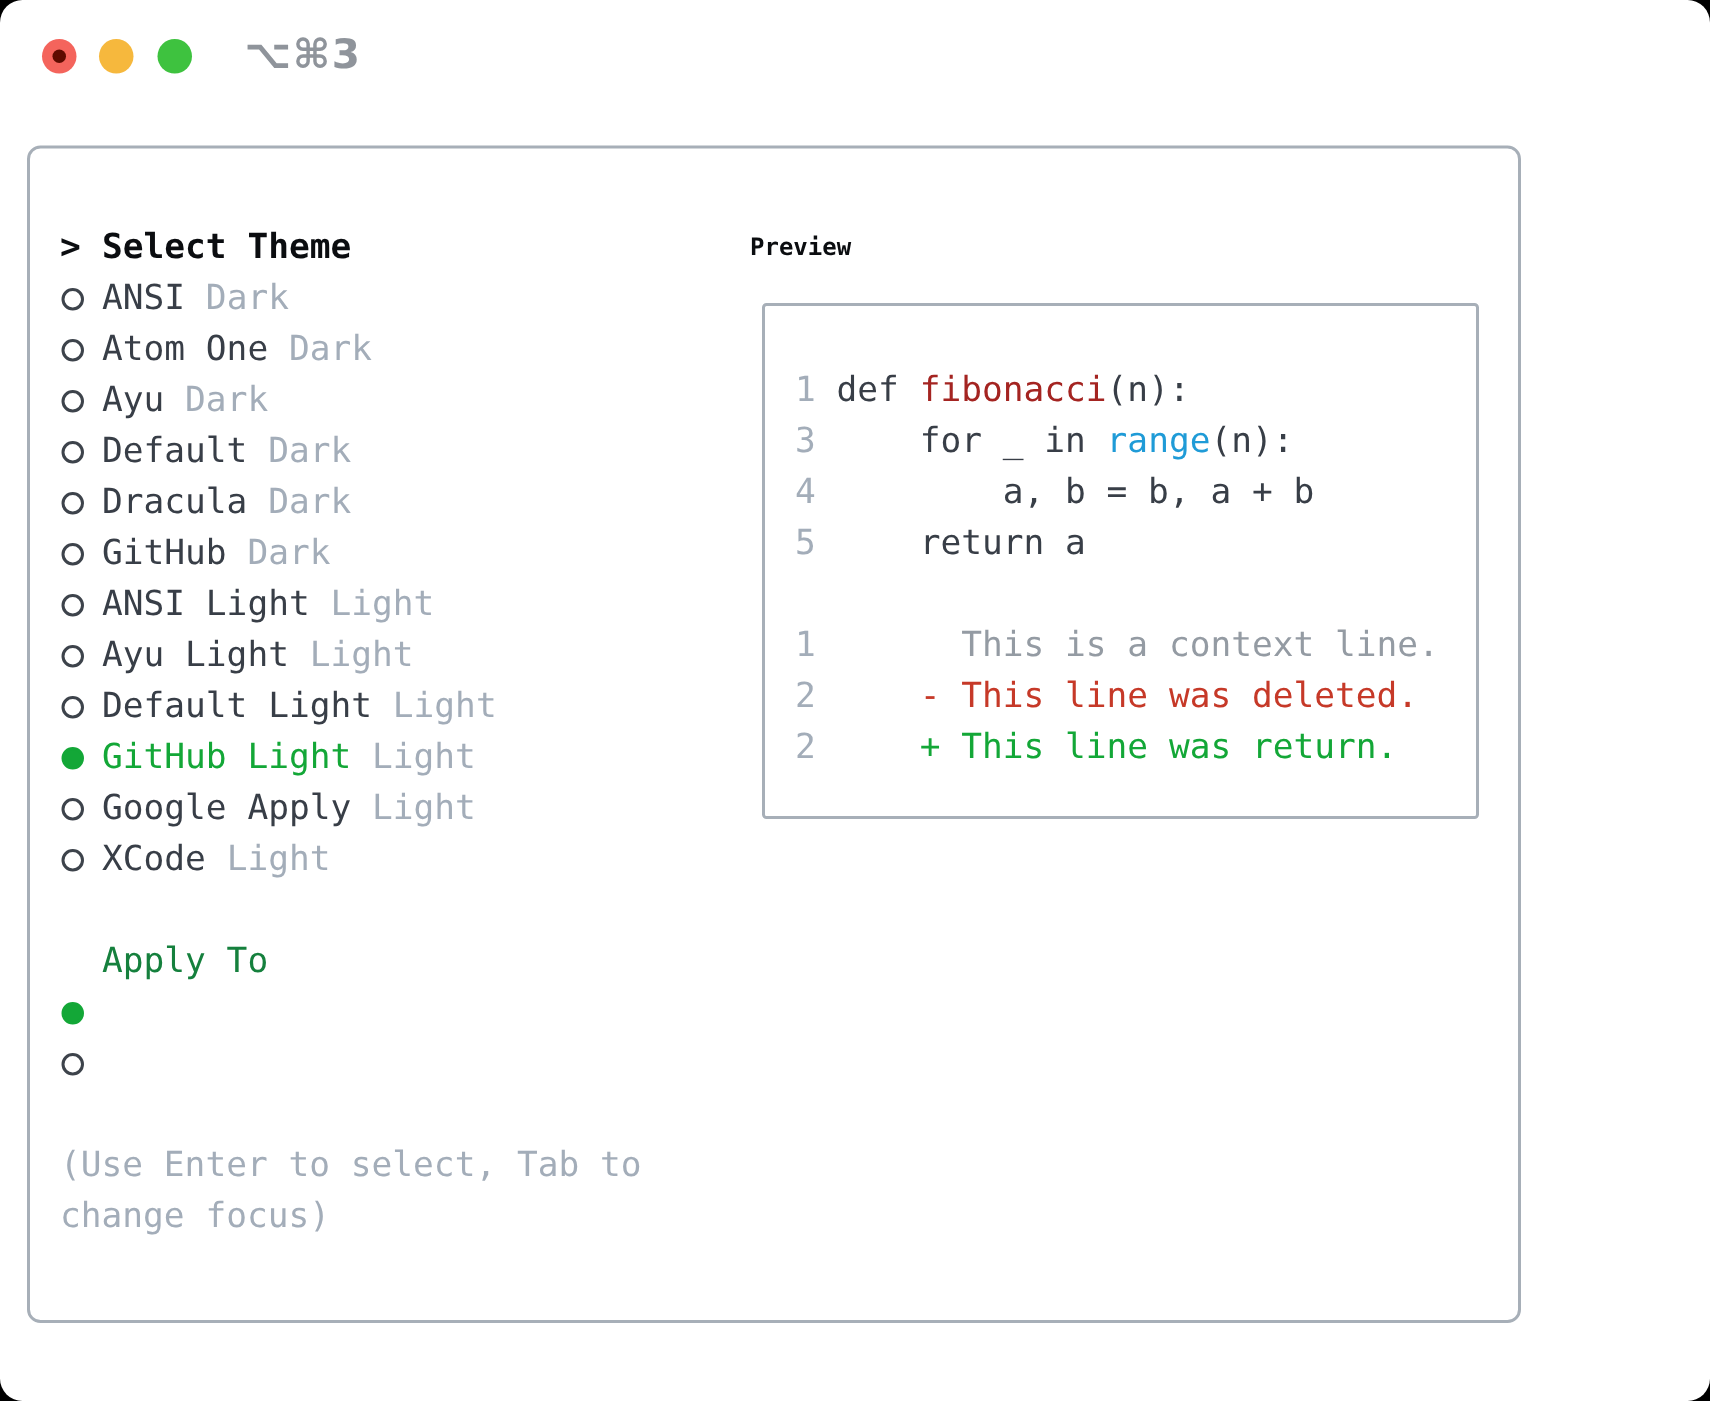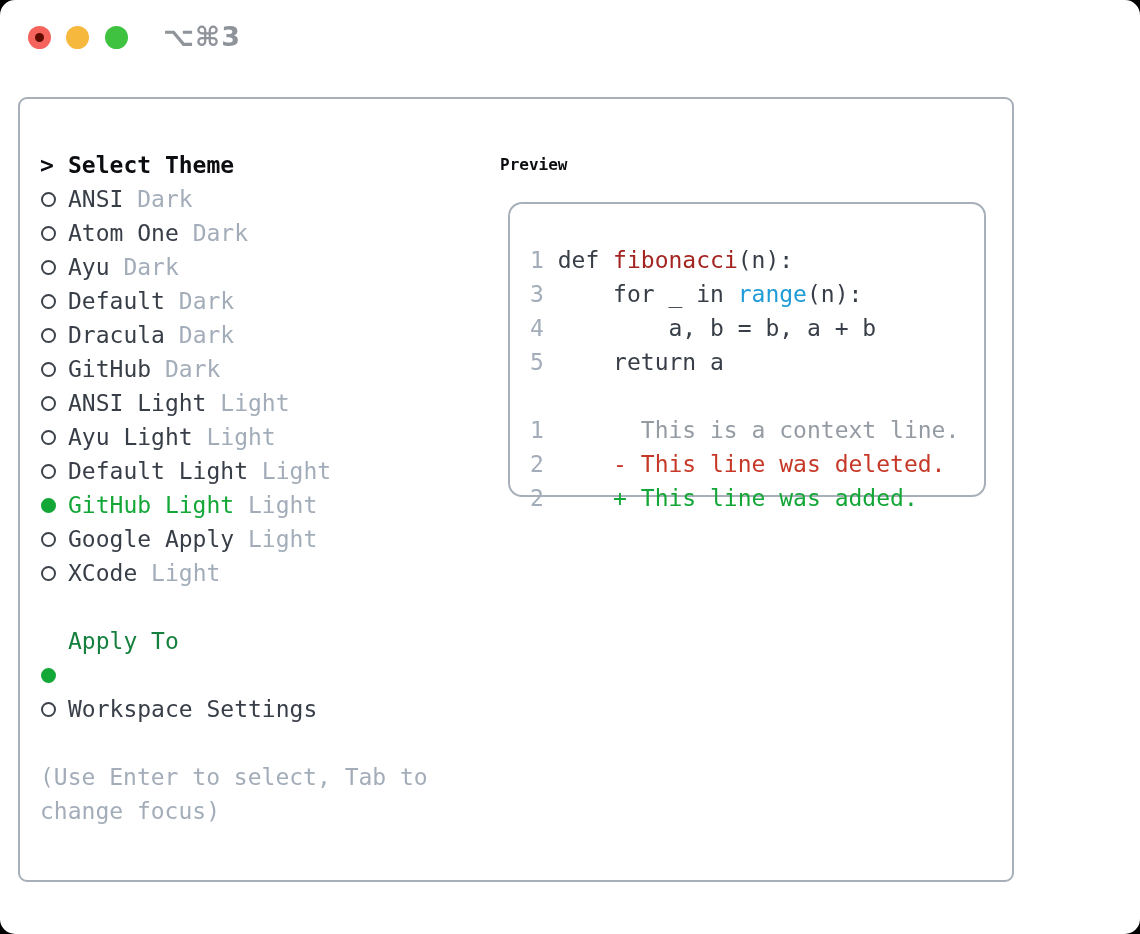--- a/index.html
+++ b/index.html
@@ -48,22 +48,22 @@
   .name.selected { color:#13a737; }
   .tag { color:#a3adb9; }
   .help { color:#a3adb9; height:34px; line-height:34px; white-space:pre; }
   .spacer { height:34px; }
   
   .preview-label {
     position:absolute; left:500px; top:148px; height:34px; line-height:34px;
     font-size:16px; font-weight:700; color:#0b0d10;
   }
   .preview-box {
-    position:absolute; left:508px; top:202px; width:478px; height:295px;
-    border:2px solid #a7afb8; border-radius:14px; box-sizing:border-box;
+    position:absolute; left:508px; top:202px; width:478px; height:344px;
+    border:2px solid #a7afb8; border-radius:3px; box-sizing:border-box;
     padding:39px 0 0 20px; background:#ffffff;
   }
   .code-line { height:34px; line-height:34px; font-size:23px; white-space:pre; }
   .c-plain    { color:#383e47; }
   .c-function { color:#a42421; }
   .c-number   { color:#0f7d80; }
   .c-builtin  { color:#1f9bd7; }
   .c-context  { color:#949ba3; }
   .c-deleted  { color:#c63928; }
   .c-added    { color:#13a737; }
@@ -104,35 +104,35 @@
         <div class="row"><span class="marker"><span class="circle"></span></span><span class="name">Google Apply</span><span class="tag"> Light</span></div>
         <div class="row"><span class="marker"><span class="circle"></span></span><span class="name">XCode</span><span class="tag"> Light</span></div>
       </div>
     <div class="spacer"></div>
     <div class="row">
       <span class="marker"></span>
       <span class="subhdr">Apply To</span>
     </div>
     <div id="apply-list">
         <div class="row"><span class="marker"><span class="circle filled"></span></span></div>
-        <div class="row"><span class="marker"><span class="circle"></span></span><span class="name">Workspace Settings</span></div>
+        <div class="row"><span class="marker"><span class="circle"></span></span></div>
       </div>
     <div class="spacer"></div>
     <div id="help-lines">
         <div class="help">(Use Enter to select, Tab to</div>
         <div class="help">change focus)</div>
       </div>
   </div>
 
   <div class="preview-label">Preview</div>
 
   <div class="preview-box" id="preview-box">
       <div class="code-line"><span class="c-muted">1</span><span class="c-plain"> def </span><span class="c-function">fibonacci</span><span class="c-plain">(n):</span></div>
       <div class="code-line"><span class="c-muted">3</span><span class="c-plain">     for _ in </span><span class="c-builtin">range</span><span class="c-plain">(n):</span></div>
       <div class="code-line"><span class="c-muted">4</span><span class="c-plain">         a, b = b, a + b</span></div>
       <div class="code-line"><span class="c-muted">5</span><span class="c-plain">     return a</span></div>
       <div class="code-line"><span class="c-muted"></span></div>
       <div class="code-line"><span class="c-muted">1</span><span class="c-context">       This is a context line.</span></div>
       <div class="code-line"><span class="c-muted">2</span><span class="c-deleted">     - This line was deleted.</span></div>
-      <div class="code-line"><span class="c-muted">2</span><span class="c-added">     + This line was added.</span></div>
+      <div class="code-line"><span class="c-muted">2</span><span class="c-added">     + This line was return.</span></div>
     </div>
 
 </div>
 
 </body></html>

